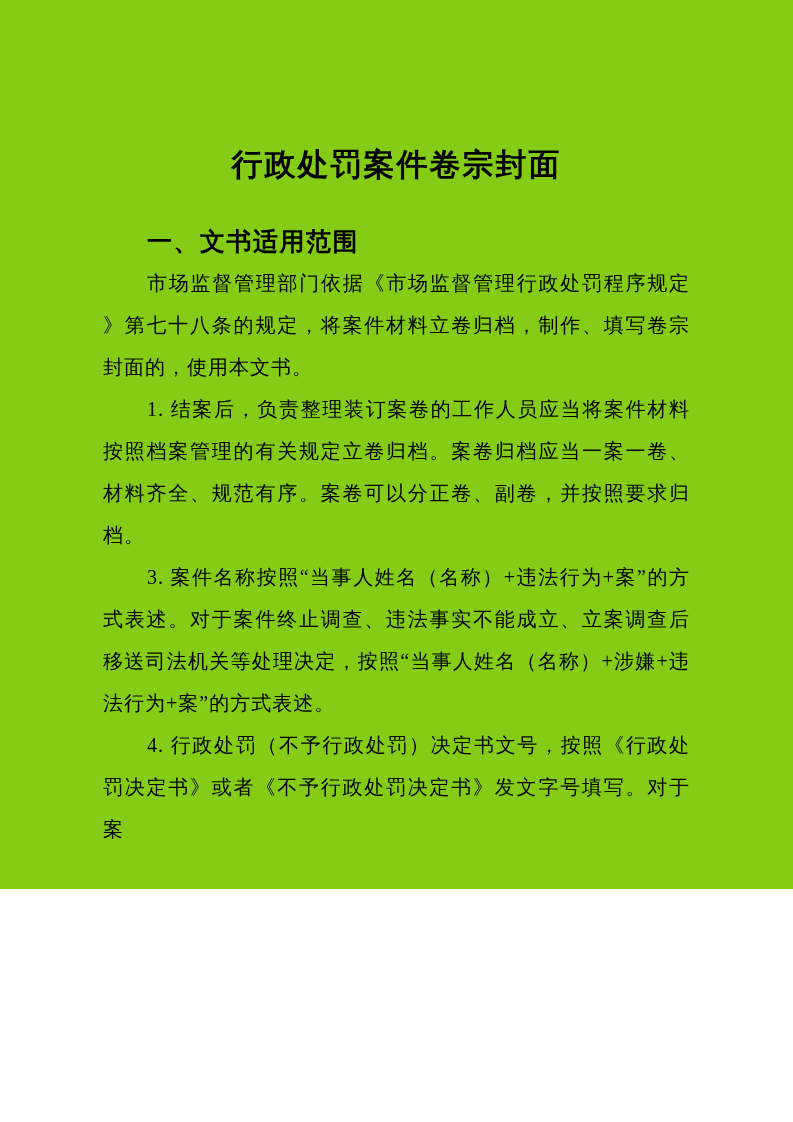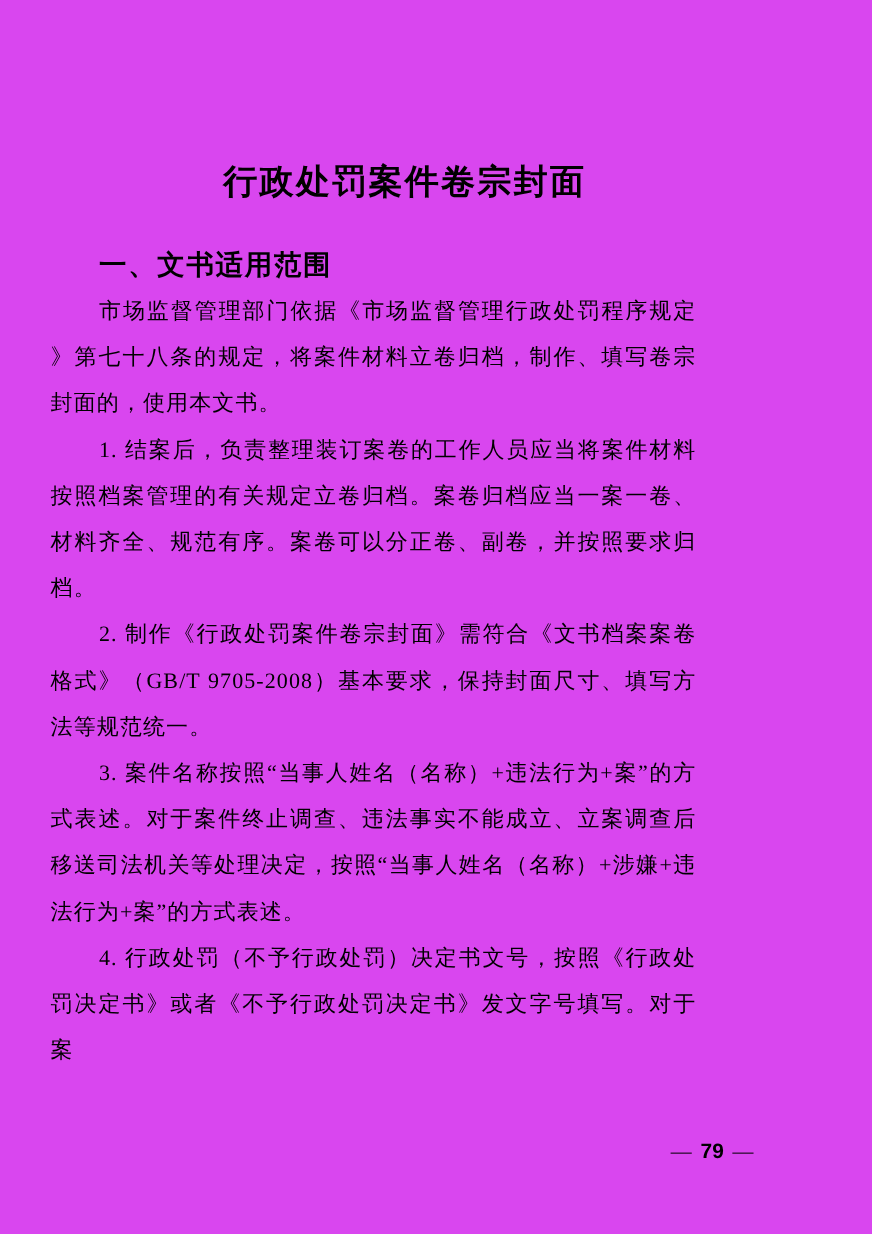--- a/index.html
+++ b/index.html
@@ -3,27 +3,27 @@
 <meta charset="utf-8">
 <style>
   html, body {
     margin: 0;
     padding: 0;
     background: #ffffff;
   }
   .page {
     position: relative;
     width: 793px;
-    height: 1122px;
-    background: #d946ef;
+    height: 889px;
+    background: #84cc16;
     overflow: hidden;
     font-family: "Liberation Serif", serif;
     color: #000000;
     box-sizing: border-box;
-    padding: 142px 103px 0 46px;
+    padding: 142px 103px 0 103px;
   }
   .doc-title {
     margin: 0 0 32px 0;
     font-size: 31px;
     line-height: 46px;
     font-weight: bold;
     text-align: center;
     letter-spacing: 2px;
     font-family: "Liberation Serif", serif;
   }
@@ -78,21 +78,20 @@
 
   <div class="content">
 
     <h2 class="heading">一、文书适用范围</h2>
 
     <p class="para">市场监督管理部门依据《市场监督管理行政处罚程序规定》第七十八条的规定，将案件材料立卷归档，制作、填写卷宗封面的，使用本文书。</p>
 
 
     <p class="para">1. 结案后，负责整理装订案卷的工作人员应当将案件材料按照档案管理的有关规定立卷归档。案卷归档应当一案一卷、材料齐全、规范有序。案卷可以分正卷、副卷，并按照要求归档。</p>
 
-    <p class="para">2. 制作《行政处罚案件卷宗封面》需符合《文书档案案卷格式》（GB/T 9705-2008）基本要求，保持封面尺寸、填写方法等规范统一。</p>
 
     <p class="para">3. 案件名称按照“当事人姓名（名称）+违法行为+案”的方式表述。对于案件终止调查、违法事实不能成立、立案调查后移送司法机关等处理决定，按照“当事人姓名（名称）+涉嫌+违法行为+案”的方式表述。</p>
 
     <p class="para">4. 行政处罚（不予行政处罚）决定书文号，按照《行政处罚决定书》或者《不予行政处罚决定书》发文字号填写。对于案</p>
   </div>
 
   <div class="footer">
     <span class="dash">—</span><span class="pagenum">79</span><span class="dash">—</span>
   </div>
 

